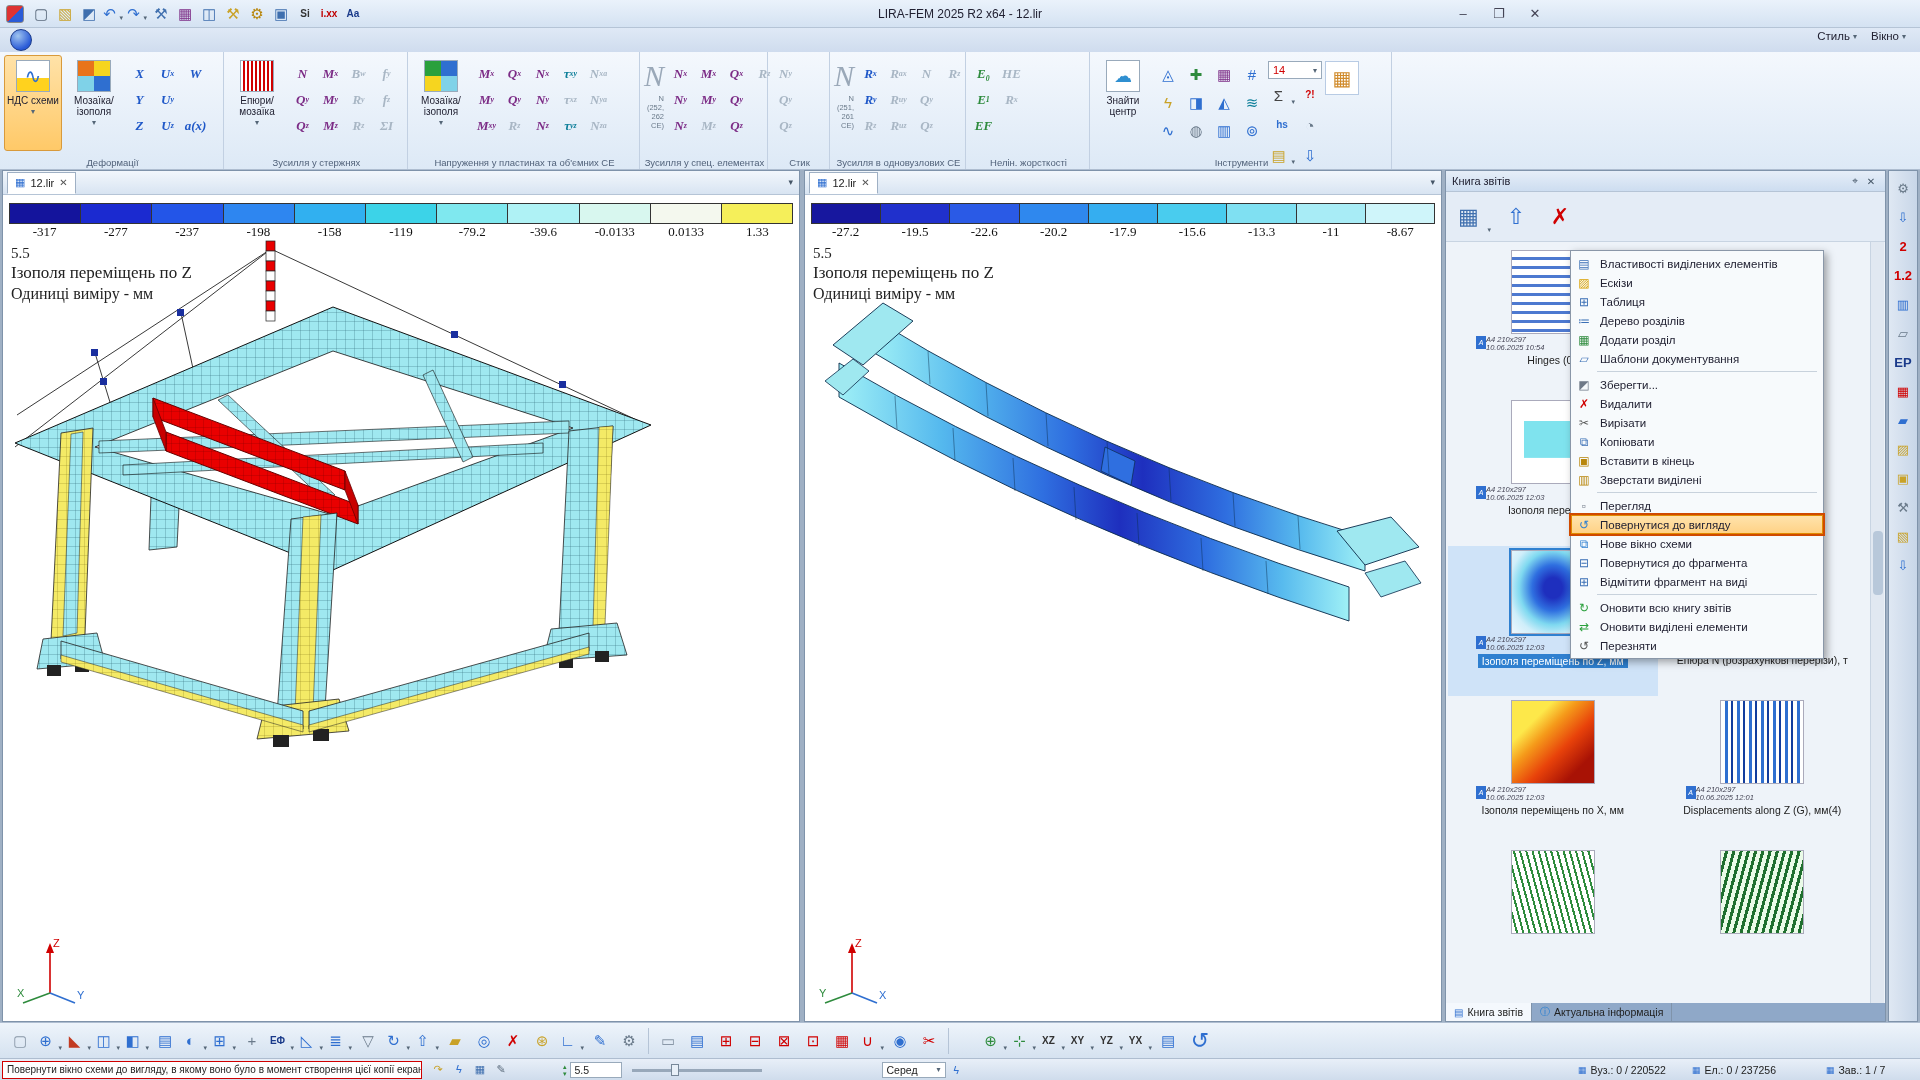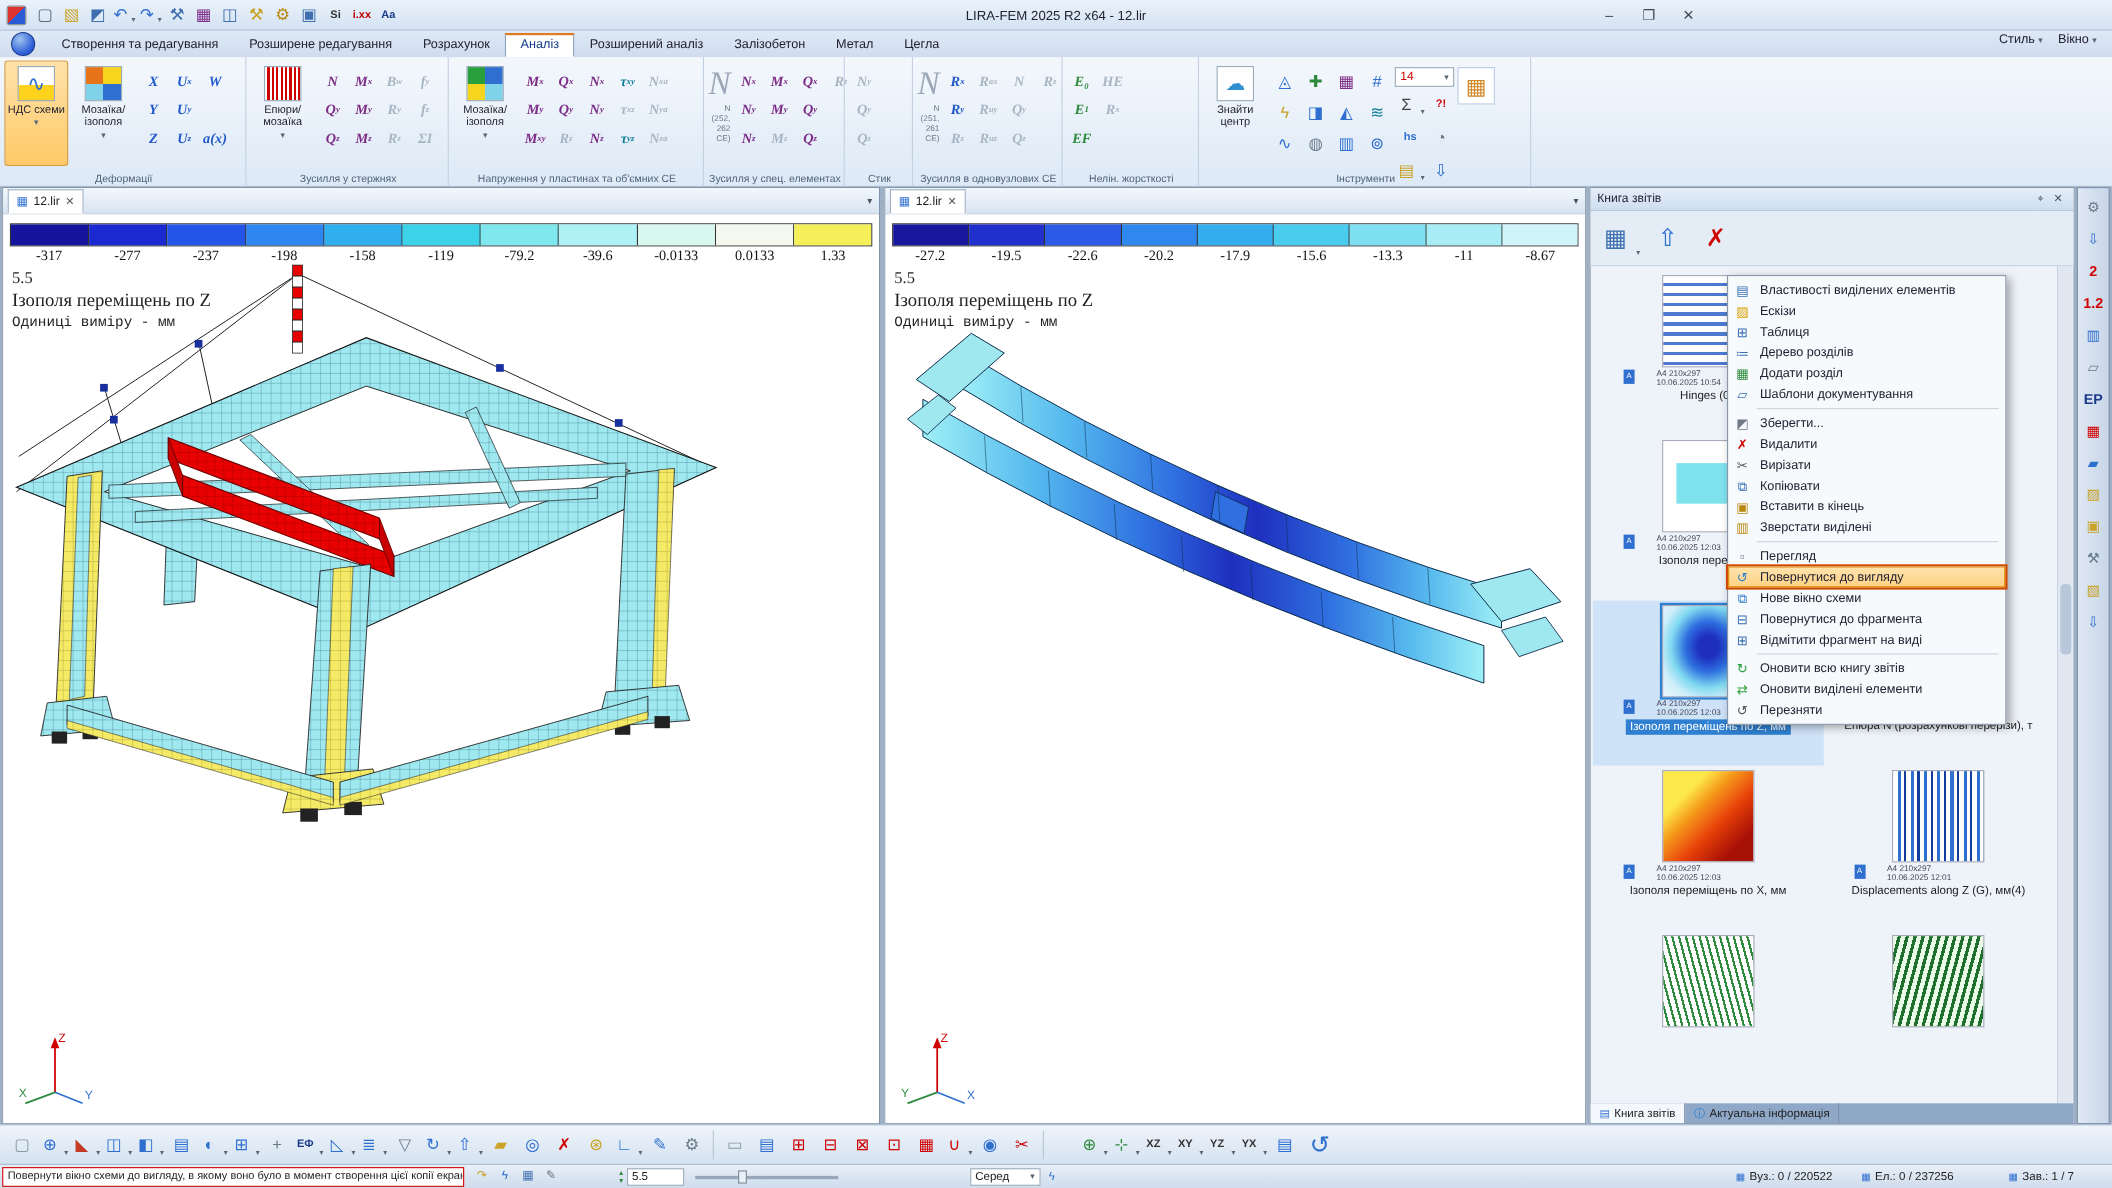--- a/index.html
+++ b/index.html
@@ -90,41 +90,41 @@
   .vp-menu{position:absolute;right:6px;top:6px;font-size:9px;color:#456;}
   .vp-content{position:absolute;left:0;right:0;top:24px;bottom:0;overflow:hidden;background:#fff;}
   .scale{position:absolute;left:6px;right:6px;top:8px;}
   .scale-cells{display:flex;height:21px;border:1px solid #333;}
   .scale-cells .scale-cell{flex:1;border-right:1px solid #333;}
   .scale-cells .scale-cell:last-child{border-right:none;}
   .scale-labels{display:flex;height:16px;}
   .scale-labels .scale-label{flex:1;text-align:center;font-family:"Liberation Serif",serif;font-size:13px;color:#111;}
   .annot{position:absolute;left:8px;top:50px;font-family:"Liberation Serif",serif;font-size:15px;}
   .vtitle{position:absolute;left:8px;top:68px;font-family:"Liberation Serif",serif;font-size:17px;}
-  .vsub{position:absolute;left:8px;top:90px;font-family:Liberation Mono, monospace;font-size:13px;}
+  .vsub{position:absolute;left:8px;top:90px;font-family:Liberation Serif, serif;font-size:16px;}
   svg.model{position:absolute;left:0;top:0;}
   .triad{position:absolute;left:10px;bottom:12px;width:74px;height:74px;}
 
   
   #report{position:absolute;left:1445px;top:0;width:441px;height:852px;background:#eef3f9;border:1px solid #7f93aa;}
   .rp-header{position:absolute;left:0;right:0;top:0;height:21px;background:linear-gradient(#e6eef8,#cdddf0);
     border-bottom:1px solid #b5c4d6;display:flex;align-items:center;padding:0 6px;font-size:11px;color:#223;}
   .rp-header .sp{flex:1;}
   .rp-hbtn{width:16px;height:16px;display:flex;align-items:center;justify-content:center;font-size:10px;color:#456;}
   .rp-toolbar{position:absolute;left:0;right:0;top:21px;height:50px;border-bottom:1px solid #c8d4e2;
     display:flex;align-items:center;gap:4px;padding:0 6px;background:#e4ecf6;}
   .rp-toolbar .tool-btn{width:40px;height:40px;}
   .rp-toolbar .tool-glyph{font-size:22px;}
   .rp-thumbs{position:absolute;left:0;right:16px;top:71px;bottom:18px;overflow:hidden;
     display:grid;grid-template-columns:1fr 1fr;grid-auto-rows:150px;padding:4px 2px;}
   .thumb-cell{display:flex;flex-direction:column;align-items:center;padding-top:4px;}
   .thumb-cell.selected{background:#cfe3f8;}
   .thumb-img{width:84px;height:84px;background:#fff;border:1px solid #aab;}
   .thumb-cell.selected .thumb-img{outline:2px solid #2f80d0;}
-  .thumb-meta{align-self:flex-start;display:flex;gap:20px;margin:2px 0 0 28px;}
+  .thumb-meta{align-self:flex-start;display:flex;gap:0;margin:2px 0 0 28px;font-style:italic;}
   .page-ico{width:10px;height:13px;background:#2f6fd0;color:#fff;font-size:7px;display:flex;
     align-items:center;justify-content:center;}
   .meta-text{font-size:7.5px;color:#445;line-height:8px;}
   .thumb-label{margin-top:2px;font-size:10.5px;text-align:center;line-height:12px;max-width:190px;}
   .thumb-cell.selected .thumb-label{background:#2f80d0;color:#fff;padding:1px 4px;}
   .th-hinges{background:repeating-linear-gradient(180deg,#fff 0 6px,#4d79d0 6px 9px);}
   .th-frame{background:linear-gradient(#7fe3ee,#7fe3ee) 50% 45%/70% 45% no-repeat,#fff;}
   .th-deck{background:radial-gradient(ellipse at 50% 45%,#1e2fbe 0 16%,#2f6fe0 36%,#7fd9f0 58%,#cfeefa 76%,#eef7fd 100%);}
   .th-epure{background:repeating-linear-gradient(115deg,#fff 0 5px,#e8741a 5px 7px,#fff 7px 14px);}
   .th-heat{background:linear-gradient(135deg,#fde84a 0 25%,#f59a1a 40%,#e8420a 60%,#a81205 82%);}
@@ -244,30 +244,20 @@
           <span>❐</span>
         </div>
       <div class="win-btn">
           <span>✕</span>
         </div>
     </div>
   </div>
 
   <div id="tabrow">
     <div class="app-button"></div>
-    <div class="tabs">
-        <div class="tab">Створення та редагування</div>
-        <div class="tab">Розширене редагування</div>
-        <div class="tab">Розрахунок</div>
-        <div class="tab active">Аналіз</div>
-        <div class="tab">Розширений аналіз</div>
-        <div class="tab">Залізобетон</div>
-        <div class="tab">Метал</div>
-        <div class="tab">Цегла</div>
-      </div>
   </div>
   <div class="tabs-right">
     <div class="tab-right">
         <span>Стиль</span>
         <span class="dd">▾</span>
       </div>
     <div class="tab-right">
         <span>Вікно</span>
         <span class="dd">▾</span>
       </div>

